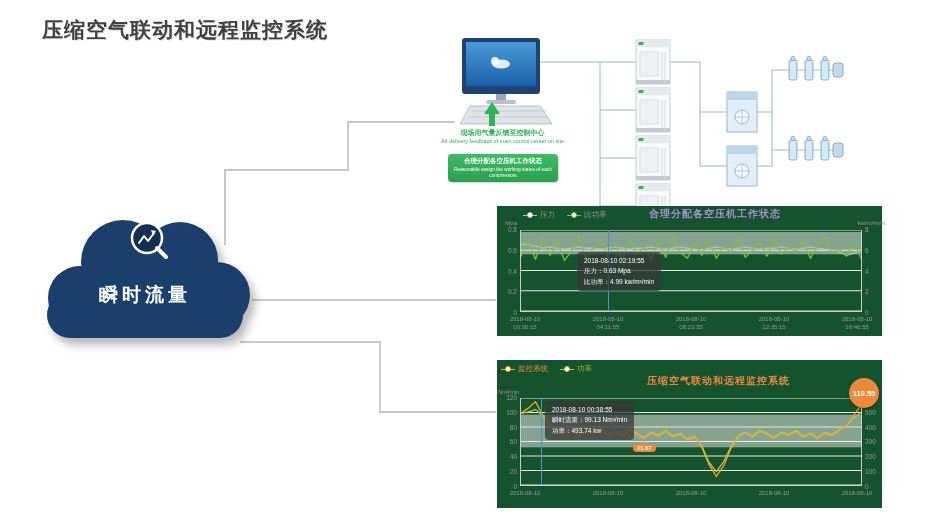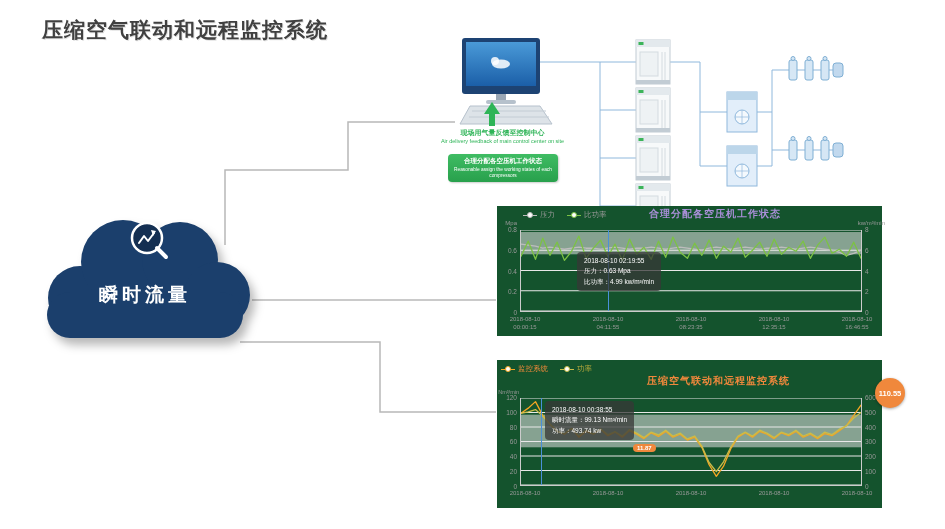--- a/index.html
+++ b/index.html
@@ -306,16 +306,16 @@
     <div class="yticks" style="left:368px;top:34px;width:16px;height:96px">
         <span>600</span>
         <span>500</span>
         <span>400</span>
         <span>300</span>
         <span>200</span>
         <span>100</span>
         <span>0</span>
       </div>
     <div class="xlabels" style="left:6px;top:130px;width:376px"><span>2018-08-10</span><span>2018-08-10</span><span>2018-08-10</span><span>2018-08-10</span><span>2018-08-10</span></div>
-    <div class="badge" style="left: 352px; top: 18px; background: rgb(240, 136, 60); margin-left: 26px;">110.55</div>
+    <div class="badge" style="left: 352px; top: 18px; background: rgb(240, 136, 60);">110.55</div>
   </div>
 
 </div>
 
 </body></html>

